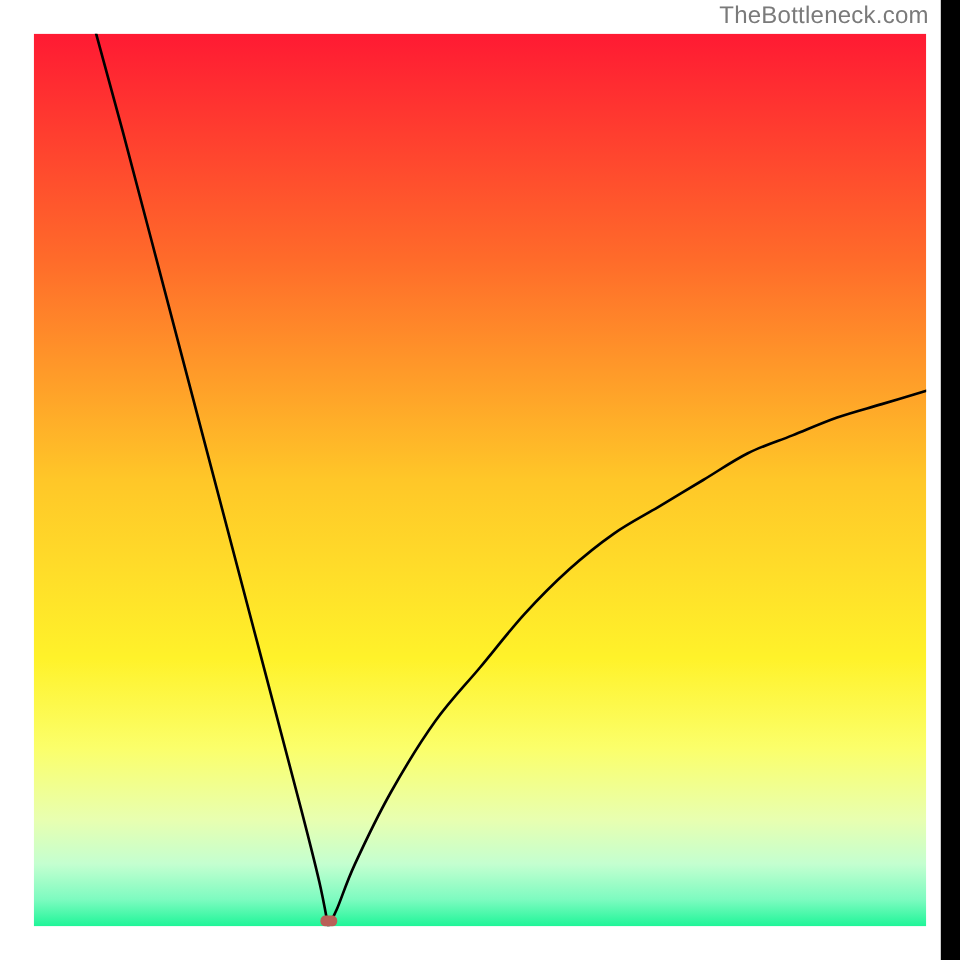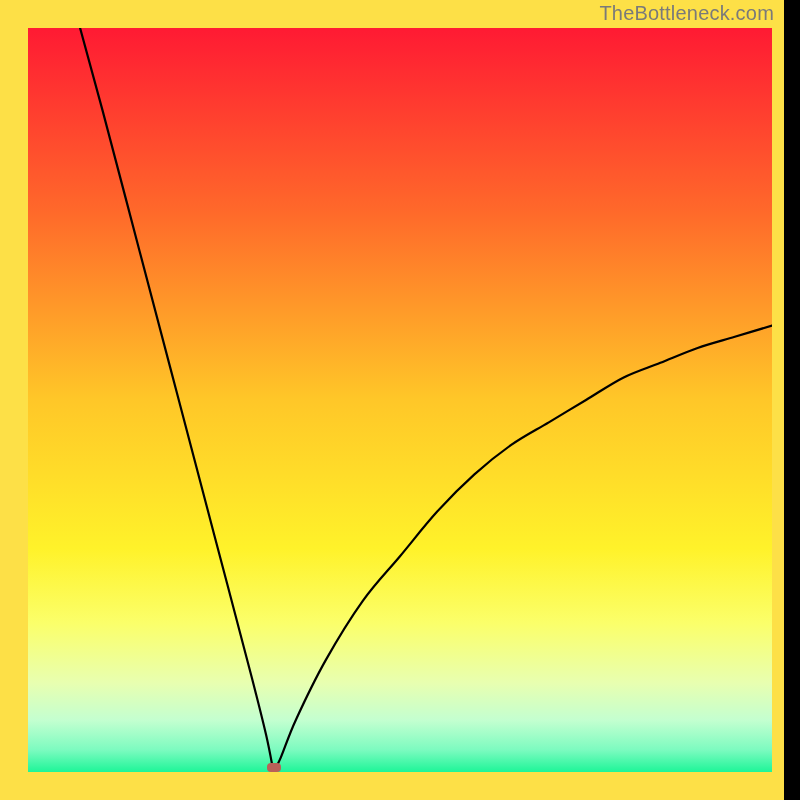--- a/index.html
+++ b/index.html
@@ -8,21 +8,21 @@
     width: 800px;
     height: 800px;
     overflow: hidden;
     background: #000;
     font-family: Arial, Helvetica, sans-serif;
   }
   .frame {
     position: relative;
     width: 784px;
     height: 800px;
-    background: #fde047;
+    background: #ffffff;
   }
   .plot-area {
     position: absolute;
     left: 28px;
     top: 28px;
     width: 744px;
     height: 744px;
     overflow: hidden;
   }
   .gradient-bg {

